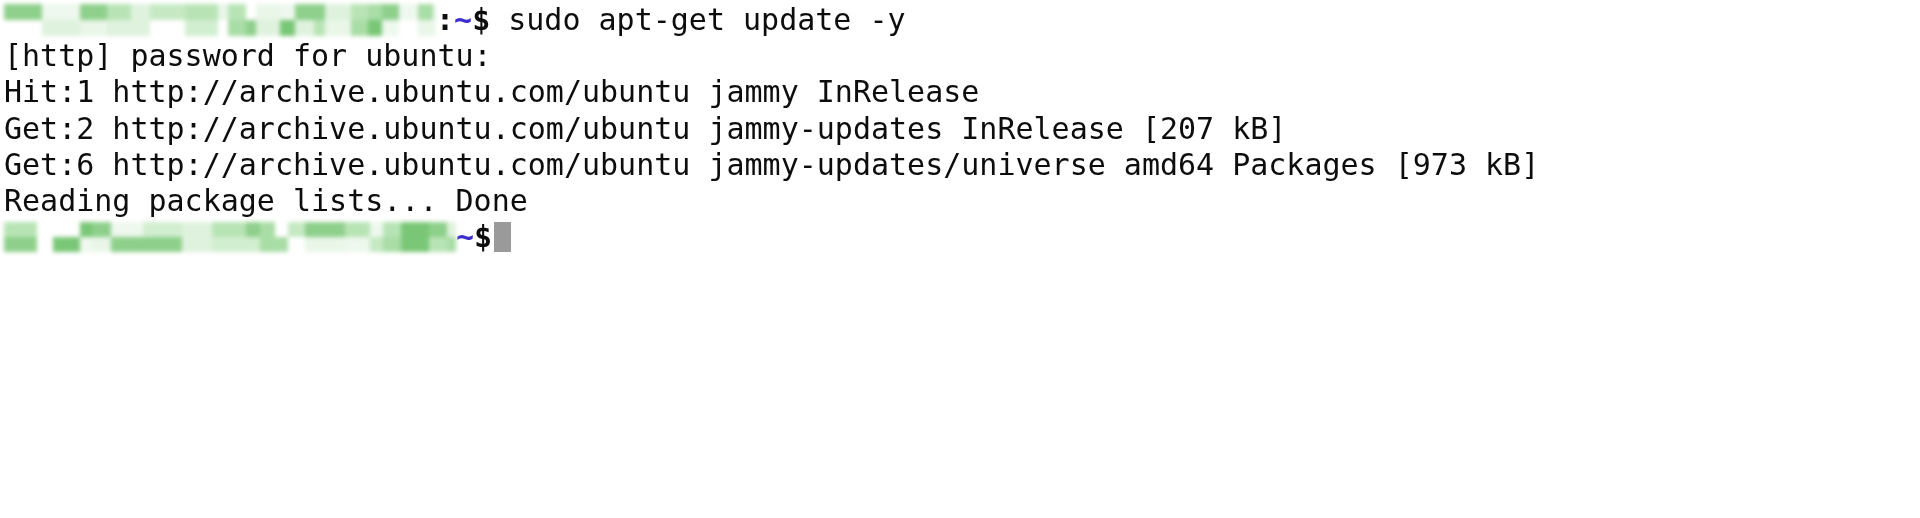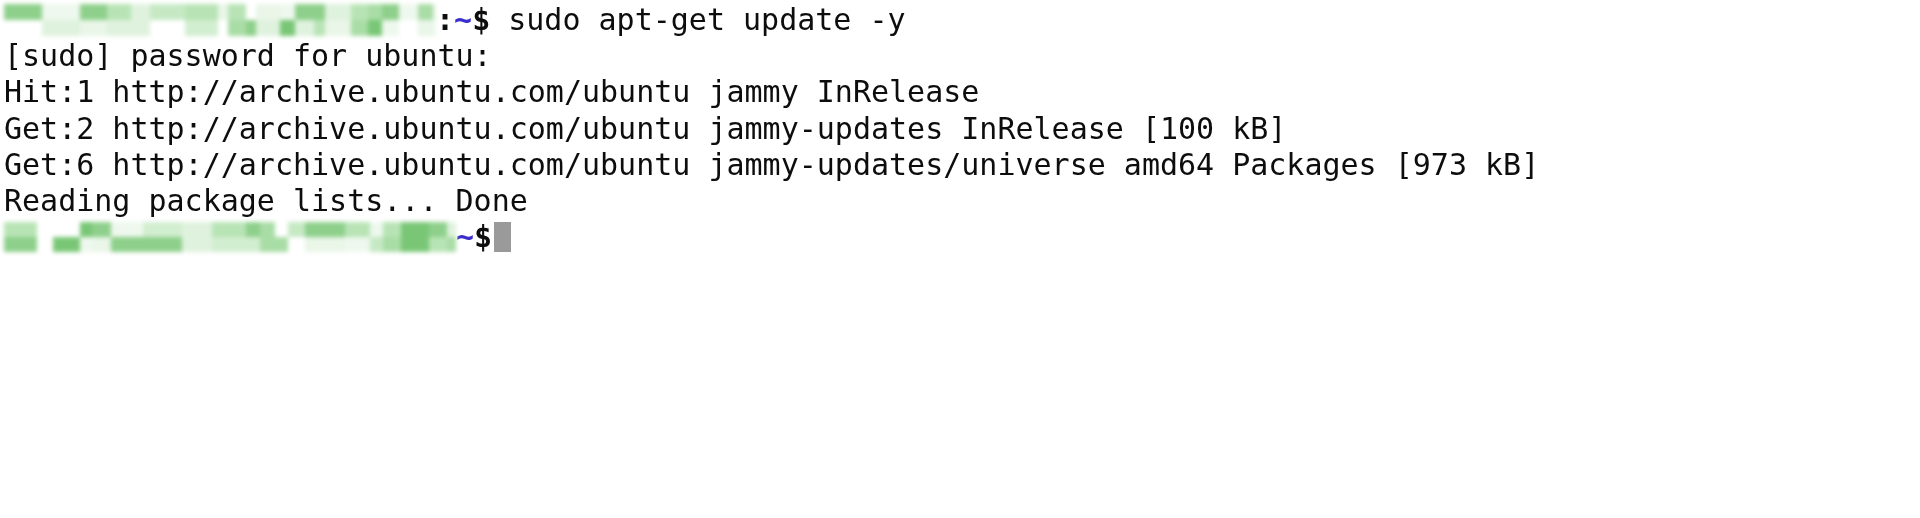--- a/index.html
+++ b/index.html
@@ -61,23 +61,23 @@
 </style>
 </head>
 <body>
 
 <div id="terminal">
 
   <div class="line">
     <span class="redacted" id="redact-top" style="width: 432px; height: 32px;"><span class="px" style="left: 0px; width: 38px; top: 0px; height: 16px; bottom: auto; position: absolute; background: rgb(142, 208, 139);"></span><span class="px" style="left: 0px; width: 38px; top: 16px; height: 16px; bottom: auto; position: absolute; background: rgb(255, 255, 255);"></span><span class="px" style="left: 38px; width: 38px; top: 0px; height: 16px; bottom: auto; position: absolute; background: rgb(238, 248, 238);"></span><span class="px" style="left: 38px; width: 38px; top: 16px; height: 16px; bottom: auto; position: absolute; background: rgb(223, 242, 222);"></span><span class="px" style="left: 76px; width: 27px; top: 0px; height: 16px; bottom: auto; position: absolute; background: rgb(142, 208, 139);"></span><span class="px" style="left: 76px; width: 27px; top: 16px; height: 16px; bottom: auto; position: absolute; background: rgb(233, 246, 232);"></span><span class="px" style="left: 103px; width: 24px; top: 0px; height: 16px; bottom: auto; position: absolute; background: rgb(184, 228, 181);"></span><span class="px" style="left: 103px; width: 24px; top: 16px; height: 16px; bottom: auto; position: absolute; background: rgb(223, 242, 222);"></span><span class="px" style="left: 127px; width: 19px; top: 0px; height: 16px; bottom: auto; position: absolute; background: rgb(223, 242, 222);"></span><span class="px" style="left: 127px; width: 19px; top: 16px; height: 16px; bottom: auto; position: absolute; background: rgb(223, 242, 222);"></span><span class="px" style="left: 146px; width: 35px; top: 0px; height: 16px; bottom: auto; position: absolute; background: rgb(198, 233, 196);"></span><span class="px" style="left: 146px; width: 35px; top: 16px; height: 16px; bottom: auto; position: absolute; background: rgb(255, 255, 255);"></span><span class="px" style="left: 181px; width: 33px; top: 0px; height: 16px; bottom: auto; position: absolute; background: rgb(184, 228, 181);"></span><span class="px" style="left: 181px; width: 33px; top: 16px; height: 16px; bottom: auto; position: absolute; background: rgb(210, 238, 208);"></span><span class="px" style="left: 214px; width: 10px; top: 0px; height: 16px; bottom: auto; position: absolute; background: rgb(233, 246, 232);"></span><span class="px" style="left: 214px; width: 10px; top: 16px; height: 16px; bottom: auto; position: absolute; background: rgb(255, 255, 255);"></span><span class="px" style="left: 224px; width: 18px; top: 0px; height: 16px; bottom: auto; position: absolute; background: rgb(184, 228, 181);"></span><span class="px" style="left: 224px; width: 18px; top: 16px; height: 16px; bottom: auto; position: absolute; background: rgb(169, 221, 166);"></span><span class="px" style="left: 242px; width: 10px; top: 0px; height: 16px; bottom: auto; position: absolute; background: rgb(255, 255, 255);"></span><span class="px" style="left: 242px; width: 10px; top: 16px; height: 16px; bottom: auto; position: absolute; background: rgb(142, 208, 139);"></span><span class="px" style="left: 252px; width: 24px; top: 0px; height: 16px; bottom: auto; position: absolute; background: rgb(233, 246, 232);"></span><span class="px" style="left: 252px; width: 24px; top: 16px; height: 16px; bottom: auto; position: absolute; background: rgb(223, 242, 222);"></span><span class="px" style="left: 276px; width: 15px; top: 0px; height: 16px; bottom: auto; position: absolute; background: rgb(238, 248, 238);"></span><span class="px" style="left: 276px; width: 15px; top: 16px; height: 16px; bottom: auto; position: absolute; background: rgb(121, 199, 118);"></span><span class="px" style="left: 291px; width: 19px; top: 0px; height: 16px; bottom: auto; position: absolute; background: rgb(142, 208, 139);"></span><span class="px" style="left: 291px; width: 19px; top: 16px; height: 16px; bottom: auto; position: absolute; background: rgb(223, 242, 222);"></span><span class="px" style="left: 310px; width: 11px; top: 0px; height: 16px; bottom: auto; position: absolute; background: rgb(142, 208, 139);"></span><span class="px" style="left: 310px; width: 11px; top: 16px; height: 16px; bottom: auto; position: absolute; background: rgb(184, 228, 181);"></span><span class="px" style="left: 321px; width: 26px; top: 0px; height: 16px; bottom: auto; position: absolute; background: rgb(223, 242, 222);"></span><span class="px" style="left: 321px; width: 26px; top: 16px; height: 16px; bottom: auto; position: absolute; background: rgb(233, 246, 232);"></span><span class="px" style="left: 347px; width: 17px; top: 0px; height: 16px; bottom: auto; position: absolute; background: rgb(184, 228, 181);"></span><span class="px" style="left: 347px; width: 17px; top: 16px; height: 16px; bottom: auto; position: absolute; background: rgb(169, 221, 166);"></span><span class="px" style="left: 364px; width: 14px; top: 0px; height: 16px; bottom: auto; position: absolute; background: rgb(169, 221, 166);"></span><span class="px" style="left: 364px; width: 14px; top: 16px; height: 16px; bottom: auto; position: absolute; background: rgb(121, 199, 118);"></span><span class="px" style="left: 378px; width: 17px; top: 0px; height: 16px; bottom: auto; position: absolute; background: rgb(142, 208, 139);"></span><span class="px" style="left: 378px; width: 17px; top: 16px; height: 16px; bottom: auto; position: absolute; background: rgb(238, 248, 238);"></span><span class="px" style="left: 395px; width: 19px; top: 0px; height: 16px; bottom: auto; position: absolute; background: rgb(238, 248, 238);"></span><span class="px" style="left: 395px; width: 19px; top: 16px; height: 16px; bottom: auto; position: absolute; background: rgb(255, 255, 255);"></span><span class="px" style="left: 414px; width: 15px; top: 0px; height: 16px; bottom: auto; position: absolute; background: rgb(169, 221, 166);"></span><span class="px" style="left: 414px; width: 15px; top: 16px; height: 16px; bottom: auto; position: absolute; background: rgb(233, 246, 232);"></span><span class="px" style="left: 429px; width: 13px; top: 0px; height: 16px; bottom: auto; position: absolute; background: rgb(233, 246, 232);"></span><span class="px" style="left: 429px; width: 13px; top: 16px; height: 16px; bottom: auto; position: absolute; background: rgb(238, 248, 238);"></span></span><span class="colon">:</span><span class="tilde">~</span><span class="dollar">$</span><span class="seg"> sudo apt-get update -y</span>
   </div>
 
-  <div class="line"><span class="seg">[sudo] password for ubuntu:</span></div>
+  <div class="line"><span class="seg">[http] password for ubuntu:</span></div>
   <div class="line"><span class="seg">Hit:1 http://archive.ubuntu.com/ubuntu jammy InRelease</span></div>
-  <div class="line"><span class="seg">Get:2 http://archive.ubuntu.com/ubuntu jammy-updates InRelease [100 kB]</span></div>
+  <div class="line"><span class="seg">Get:2 http://archive.ubuntu.com/ubuntu jammy-updates InRelease [207 kB]</span></div>
   <div class="line"><span class="seg">Get:6 http://archive.ubuntu.com/ubuntu jammy-updates/universe amd64 Packages [973 kB]</span></div>
   <div class="line"><span class="seg">Reading package lists... Done</span></div>
 
   <div class="line">
     <span class="redacted" id="redact-bottom" style="width: 452px; height: 30px;"><span class="px" style="left: 0px; width: 33px; top: 0px; height: 15px; bottom: auto; position: absolute; background: rgb(184, 228, 181);"></span><span class="px" style="left: 0px; width: 33px; top: 15px; height: 15px; bottom: auto; position: absolute; background: rgb(142, 208, 139);"></span><span class="px" style="left: 33px; width: 16px; top: 0px; height: 15px; bottom: auto; position: absolute; background: rgb(255, 255, 255);"></span><span class="px" style="left: 33px; width: 16px; top: 15px; height: 15px; bottom: auto; position: absolute; background: rgb(255, 255, 255);"></span><span class="px" style="left: 49px; width: 27px; top: 0px; height: 15px; bottom: auto; position: absolute; background: rgb(255, 255, 255);"></span><span class="px" style="left: 49px; width: 27px; top: 15px; height: 15px; bottom: auto; position: absolute; background: rgb(121, 199, 118);"></span><span class="px" style="left: 76px; width: 12px; top: 0px; height: 15px; bottom: auto; position: absolute; background: rgb(121, 199, 118);"></span><span class="px" style="left: 76px; width: 12px; top: 15px; height: 15px; bottom: auto; position: absolute; background: rgb(238, 248, 238);"></span><span class="px" style="left: 88px; width: 19px; top: 0px; height: 15px; bottom: auto; position: absolute; background: rgb(142, 208, 139);"></span><span class="px" style="left: 88px; width: 19px; top: 15px; height: 15px; bottom: auto; position: absolute; background: rgb(233, 246, 232);"></span><span class="px" style="left: 107px; width: 32px; top: 0px; height: 15px; bottom: auto; position: absolute; background: rgb(238, 248, 238);"></span><span class="px" style="left: 107px; width: 32px; top: 15px; height: 15px; bottom: auto; position: absolute; background: rgb(142, 208, 139);"></span><span class="px" style="left: 139px; width: 39px; top: 0px; height: 15px; bottom: auto; position: absolute; background: rgb(210, 238, 208);"></span><span class="px" style="left: 139px; width: 39px; top: 15px; height: 15px; bottom: auto; position: absolute; background: rgb(142, 208, 139);"></span><span class="px" style="left: 178px; width: 30px; top: 0px; height: 15px; bottom: auto; position: absolute; background: rgb(223, 242, 222);"></span><span class="px" style="left: 178px; width: 30px; top: 15px; height: 15px; bottom: auto; position: absolute; background: rgb(223, 242, 222);"></span><span class="px" style="left: 208px; width: 34px; top: 0px; height: 15px; bottom: auto; position: absolute; background: rgb(184, 228, 181);"></span><span class="px" style="left: 208px; width: 34px; top: 15px; height: 15px; bottom: auto; position: absolute; background: rgb(210, 238, 208);"></span><span class="px" style="left: 242px; width: 14px; top: 0px; height: 15px; bottom: auto; position: absolute; background: rgb(142, 208, 139);"></span><span class="px" style="left: 242px; width: 14px; top: 15px; height: 15px; bottom: auto; position: absolute; background: rgb(210, 238, 208);"></span><span class="px" style="left: 256px; width: 15px; top: 0px; height: 15px; bottom: auto; position: absolute; background: rgb(169, 221, 166);"></span><span class="px" style="left: 256px; width: 15px; top: 15px; height: 15px; bottom: auto; position: absolute; background: rgb(169, 221, 166);"></span><span class="px" style="left: 271px; width: 13px; top: 0px; height: 15px; bottom: auto; position: absolute; background: rgb(255, 255, 255);"></span><span class="px" style="left: 271px; width: 13px; top: 15px; height: 15px; bottom: auto; position: absolute; background: rgb(169, 221, 166);"></span><span class="px" style="left: 284px; width: 17px; top: 0px; height: 15px; bottom: auto; position: absolute; background: rgb(198, 233, 196);"></span><span class="px" style="left: 284px; width: 17px; top: 15px; height: 15px; bottom: auto; position: absolute; background: rgb(255, 255, 255);"></span><span class="px" style="left: 301px; width: 40px; top: 0px; height: 15px; bottom: auto; position: absolute; background: rgb(142, 208, 139);"></span><span class="px" style="left: 301px; width: 40px; top: 15px; height: 15px; bottom: auto; position: absolute; background: rgb(233, 246, 232);"></span><span class="px" style="left: 341px; width: 25px; top: 0px; height: 15px; bottom: auto; position: absolute; background: rgb(184, 228, 181);"></span><span class="px" style="left: 341px; width: 25px; top: 15px; height: 15px; bottom: auto; position: absolute; background: rgb(238, 248, 238);"></span><span class="px" style="left: 366px; width: 13px; top: 0px; height: 15px; bottom: auto; position: absolute; background: rgb(238, 248, 238);"></span><span class="px" style="left: 366px; width: 13px; top: 15px; height: 15px; bottom: auto; position: absolute; background: rgb(198, 233, 196);"></span><span class="px" style="left: 379px; width: 18px; top: 0px; height: 15px; bottom: auto; position: absolute; background: rgb(184, 228, 181);"></span><span class="px" style="left: 379px; width: 18px; top: 15px; height: 15px; bottom: auto; position: absolute; background: rgb(169, 221, 166);"></span><span class="px" style="left: 397px; width: 28px; top: 0px; height: 15px; bottom: auto; position: absolute; background: rgb(121, 199, 118);"></span><span class="px" style="left: 397px; width: 28px; top: 15px; height: 15px; bottom: auto; position: absolute; background: rgb(121, 199, 118);"></span><span class="px" style="left: 425px; width: 18px; top: 0px; height: 15px; bottom: auto; position: absolute; background: rgb(142, 208, 139);"></span><span class="px" style="left: 425px; width: 18px; top: 15px; height: 15px; bottom: auto; position: absolute; background: rgb(184, 228, 181);"></span><span class="px" style="left: 443px; width: 17px; top: 0px; height: 15px; bottom: auto; position: absolute; background: rgb(223, 242, 222);"></span><span class="px" style="left: 443px; width: 17px; top: 15px; height: 15px; bottom: auto; position: absolute; background: rgb(169, 221, 166);"></span></span><span class="tilde">~</span><span class="dollar">$</span><span class="cursor"></span>
   </div>
 
 </div>
 
 </body></html>

